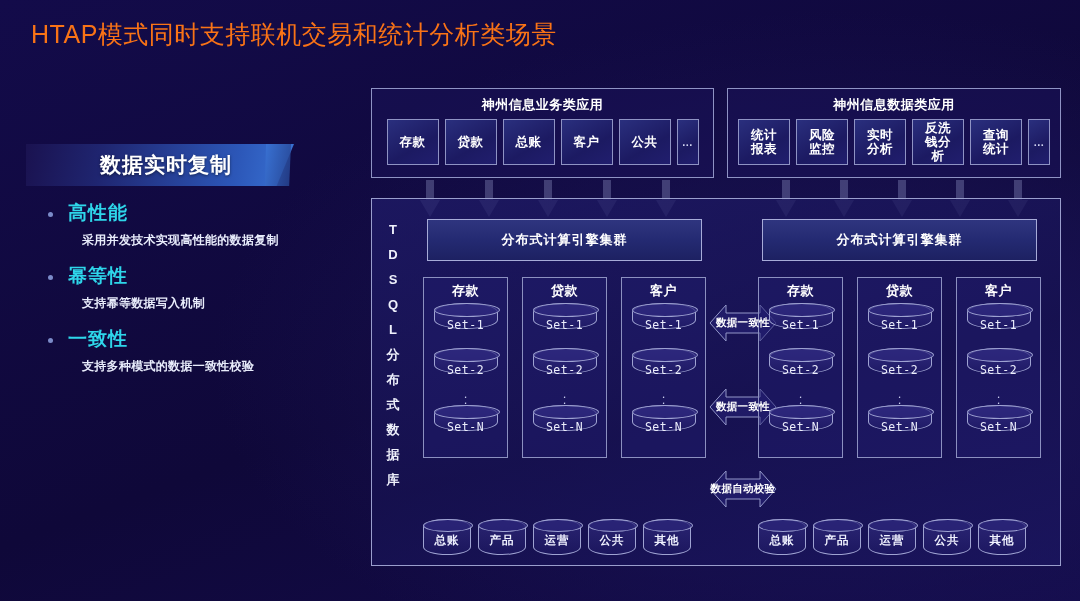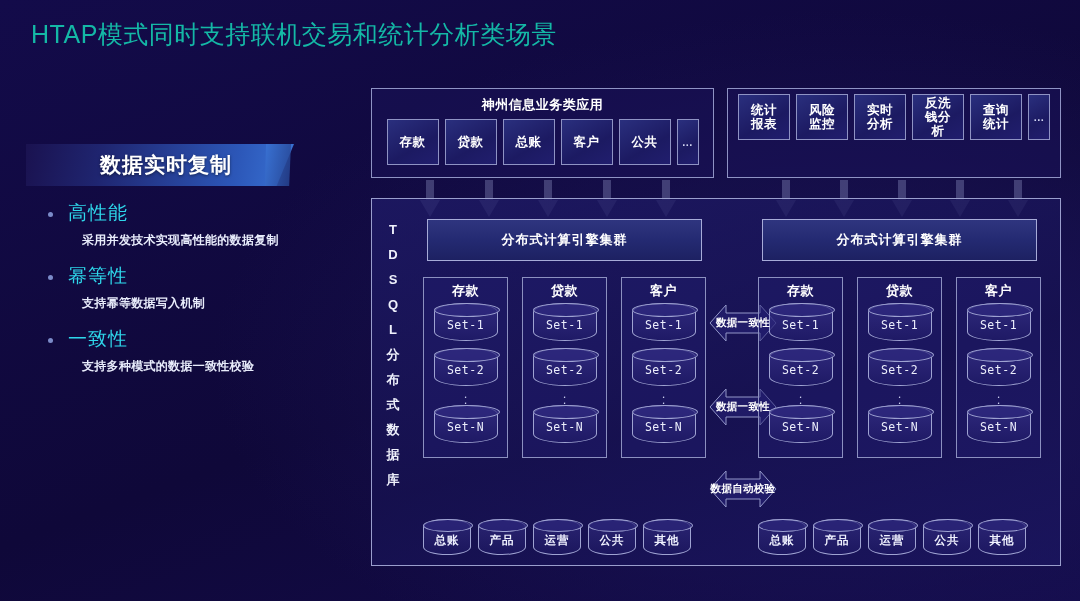--- a/index.html
+++ b/index.html
@@ -14,21 +14,21 @@
       radial-gradient(ellipse 900px 500px at 78% 60%, #1b1559 0%, rgba(18,10,71,0) 70%),
       linear-gradient(160deg, #130b4a 0%, #0f0839 55%, #140c4c 100%);
     position: relative;
     color: #fff;
   }
 
   
   #page-title {
     position: absolute; left: 31px; top: 18px;
     font-size: 25px; font-weight: 400; letter-spacing: .5px;
-    color: #14b8a6; white-space: nowrap;
+    color: #f97316; white-space: nowrap;
   }
 
   
   #left-panel { position: absolute; left: 26px; top: 144px; width: 330px; }
 
   #section-banner {
     position: relative; height: 42px; width: 268px;
     display: flex; align-items: center;
     background: linear-gradient(100deg, #1a1250 0%, #1f2570 28%, #2c57b8 78%, #3a74d6 100%);
     clip-path: polygon(0 0, 100% 0, 93.5% 100%, 0 100%);
@@ -46,21 +46,21 @@
     opacity: .85;
   }
 
   .bullet-block { margin-top: 14px; padding-left: 42px; position: relative; }
   .bullet-dot {
     position: absolute; left: 22px; top: 12px;
     width: 5px; height: 5px; border-radius: 50%;
     background: #7b8bc9;
   }
   .bullet-head {
-    font-size: 19px; font-weight: normal; color: #2ed6ea;
+    font-size: 19px; font-weight: bold; color: #2ed6ea;
     letter-spacing: 1px; line-height: 26px;
   }
   .bullet-desc {
     margin-top: 5px; margin-left: 14px;
     font-size: 12px; color: #e8ecfb; font-weight: bold;
     letter-spacing: .3px; line-height: 18px;
   }
 
   
   #diagram { position: absolute; left: 371px; top: 88px; width: 690px; height: 478px; }
@@ -122,21 +122,21 @@
   .set-col {
     flex: 1; border: 1px solid #8c90c0;
     background: rgba(34,28,110,.45);
     padding: 4px 0 7px 0;
   }
   .set-col-title {
     text-align: center; font-size: 13px; font-weight: bold; color: #fff;
     letter-spacing: .5px; margin-bottom: 3px;
   }
   .cyl {
-    position: relative; width: 64px; height: 38px; margin: 0 auto 7px auto;
+    position: relative; width: 64px; height: 26px; margin: 0 auto 19px auto;
     border: 1px solid #9fa3d2; border-radius: 32px / 9px;
     background: linear-gradient(180deg, rgba(58,52,140,.65) 0%, rgba(34,29,108,.5) 100%);
   }
   .cyl::before {
     content: ""; position: absolute; left: -1px; top: -1px;
     width: 64px; height: 12px;
     border: 1px solid #9fa3d2; border-radius: 50%;
     background: rgba(44,38,124,.7);
   }
   .cyl .cyl-label {
@@ -220,20 +220,21 @@
       <div class="app-item w-wide">存款</div>
       <div class="app-item w-wide">贷款</div>
       <div class="app-item w-wide">总账</div>
       <div class="app-item w-wide">客户</div>
       <div class="app-item w-wide">公共</div>
       <div class="app-item w-ell">...</div>
     </div>
   </div>
 
   <div class="app-group" id="app-group-data">
+    <div class="app-group-title">神州信息数据类应用</div>
     <div class="app-items">
       <div class="app-item w-wide">统计<br>报表</div>
       <div class="app-item w-wide">风险<br>监控</div>
       <div class="app-item w-wide">实时<br>分析</div>
       <div class="app-item w-wide">反洗<br>钱分<br>析</div>
       <div class="app-item w-wide">查询<br>统计</div>
       <div class="app-item w-ell">...</div>
     </div>
   </div>
 

